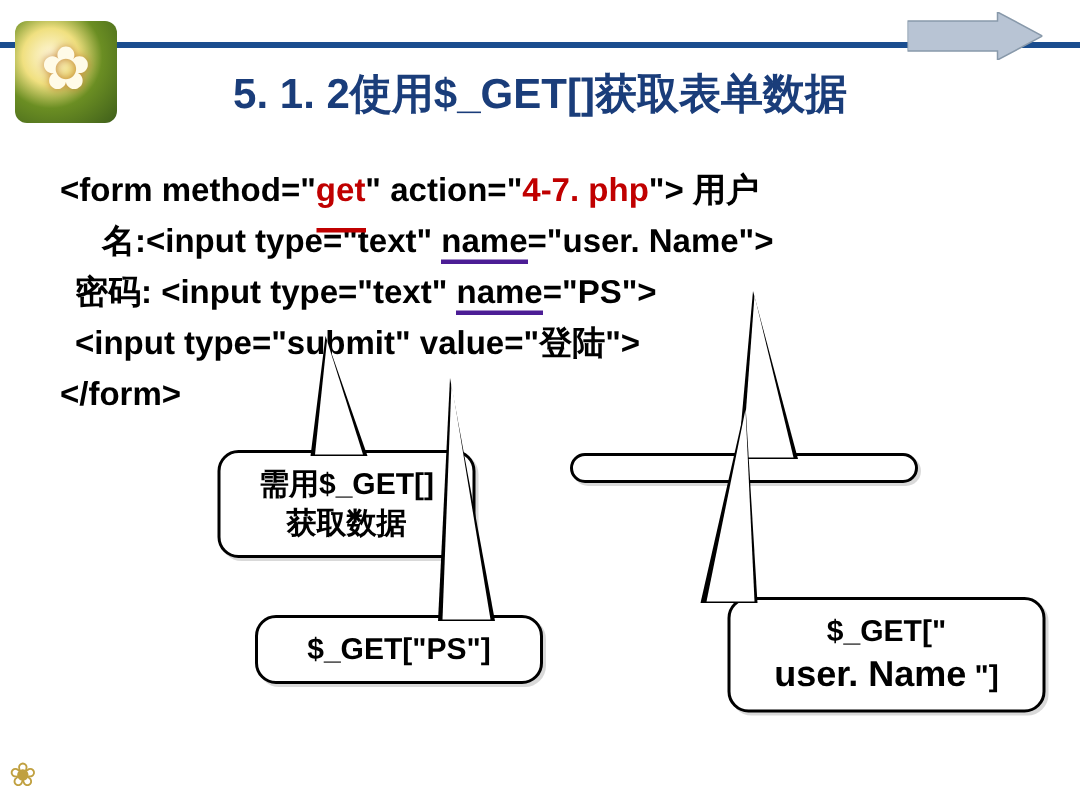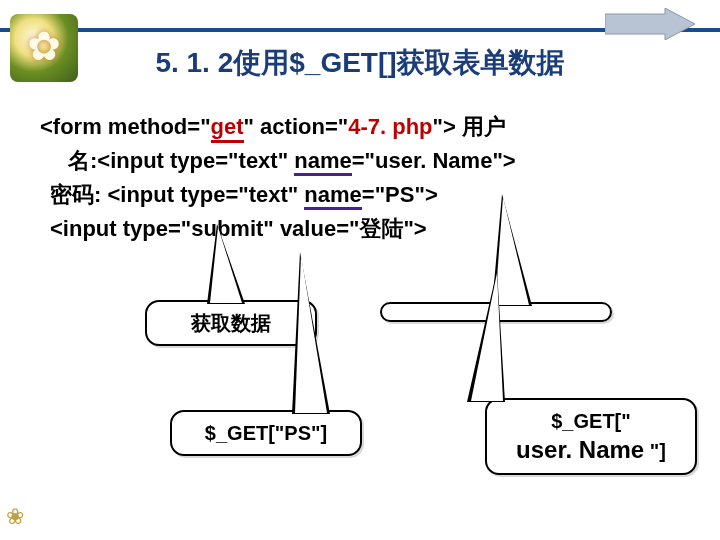--- a/index.html
+++ b/index.html
@@ -63,21 +63,21 @@
     left: 40px;
     right: 40px;
     font-size: 22px;
     font-weight: bold;
     color: #000;
     line-height: 1.55;
   }
   .hl-get {
     color: #c00000;
     border-bottom: 3px solid #c00000;
-    padding-bottom: 1px;
+    padding-bottom: 13px;
     position: relative;
     z-index: 1;
   }
   .hl-action {
     color: #c00000;
     position: relative;
     z-index: 1;
   }
   .underline-name {
     border-bottom: 3px solid #4c1d95;
@@ -192,24 +192,26 @@
   <div>
     <span>&lt;form method="</span><span class="hl-get">get</span><span>" action="</span><span class="hl-action">4-7. php</span><span>"&gt;  用户</span>
   </div>
   <div style="padding-left:28px;">
     <span>名:&lt;input type="text" </span><span class="underline-name">name</span><span>="user. Name"&gt;</span>
   </div>
   <div style="padding-left:10px;">
     <span>密码: &lt;input type="text" </span><span class="underline-name">name</span><span>="PS"&gt;</span>
   </div>
   <div style="padding-left:10px;">&lt;input type="submit" value="登陆"&gt;</div>
+  <div>&lt;/form&gt;</div>
 </div>
 
 <div class="callout" id="c1">
   <div class="tail"></div>
+  <div>需用$_GET[]</div>
   <div>获取数据</div>
 </div>
 
 <div class="callout" id="c2">
   <div class="tail"></div>
 </div>
 
 <div class="callout" id="c3">
   <div class="tail"></div>
   <span>$_GET["PS"]</span>

